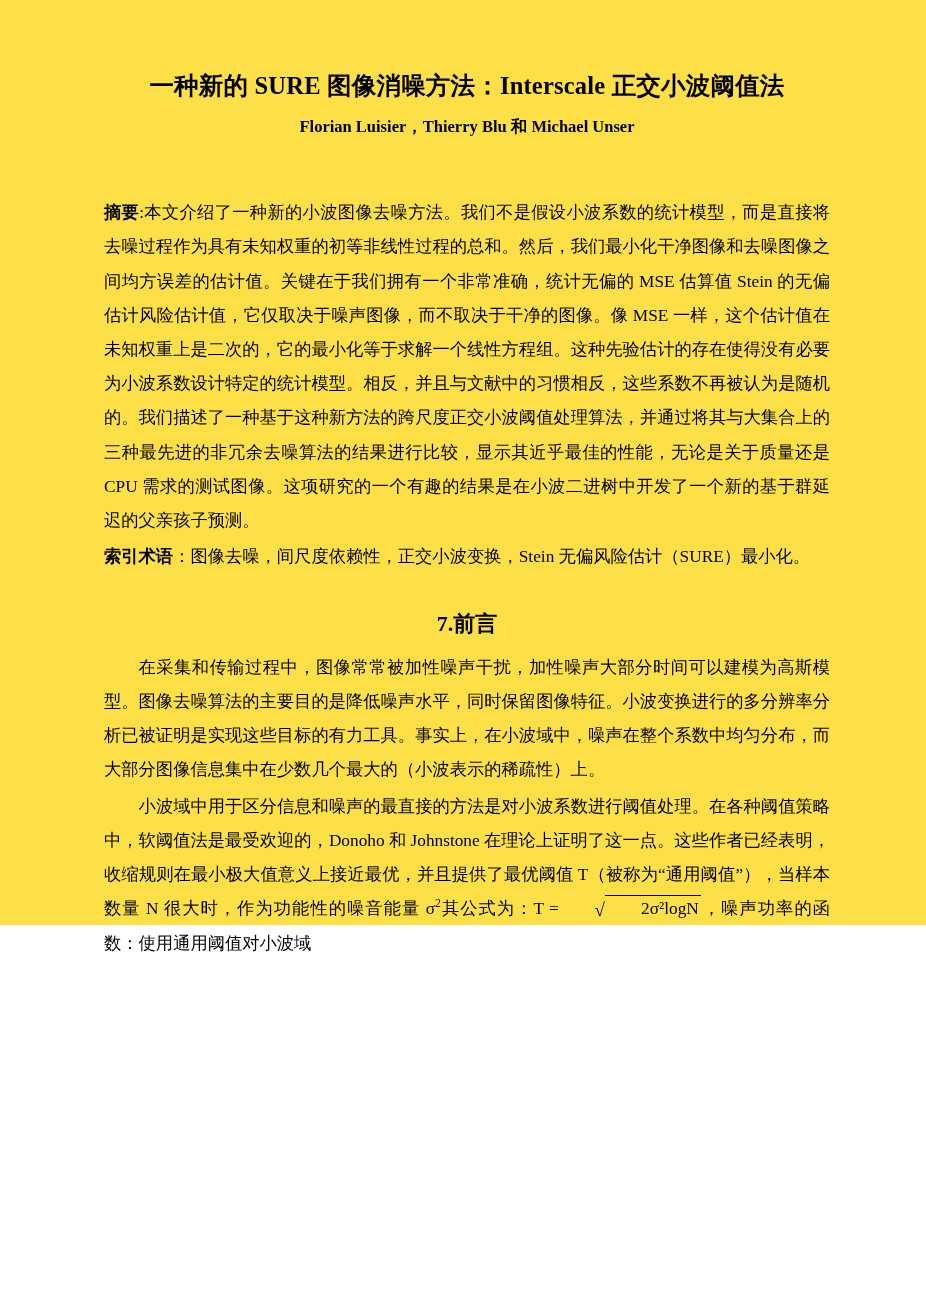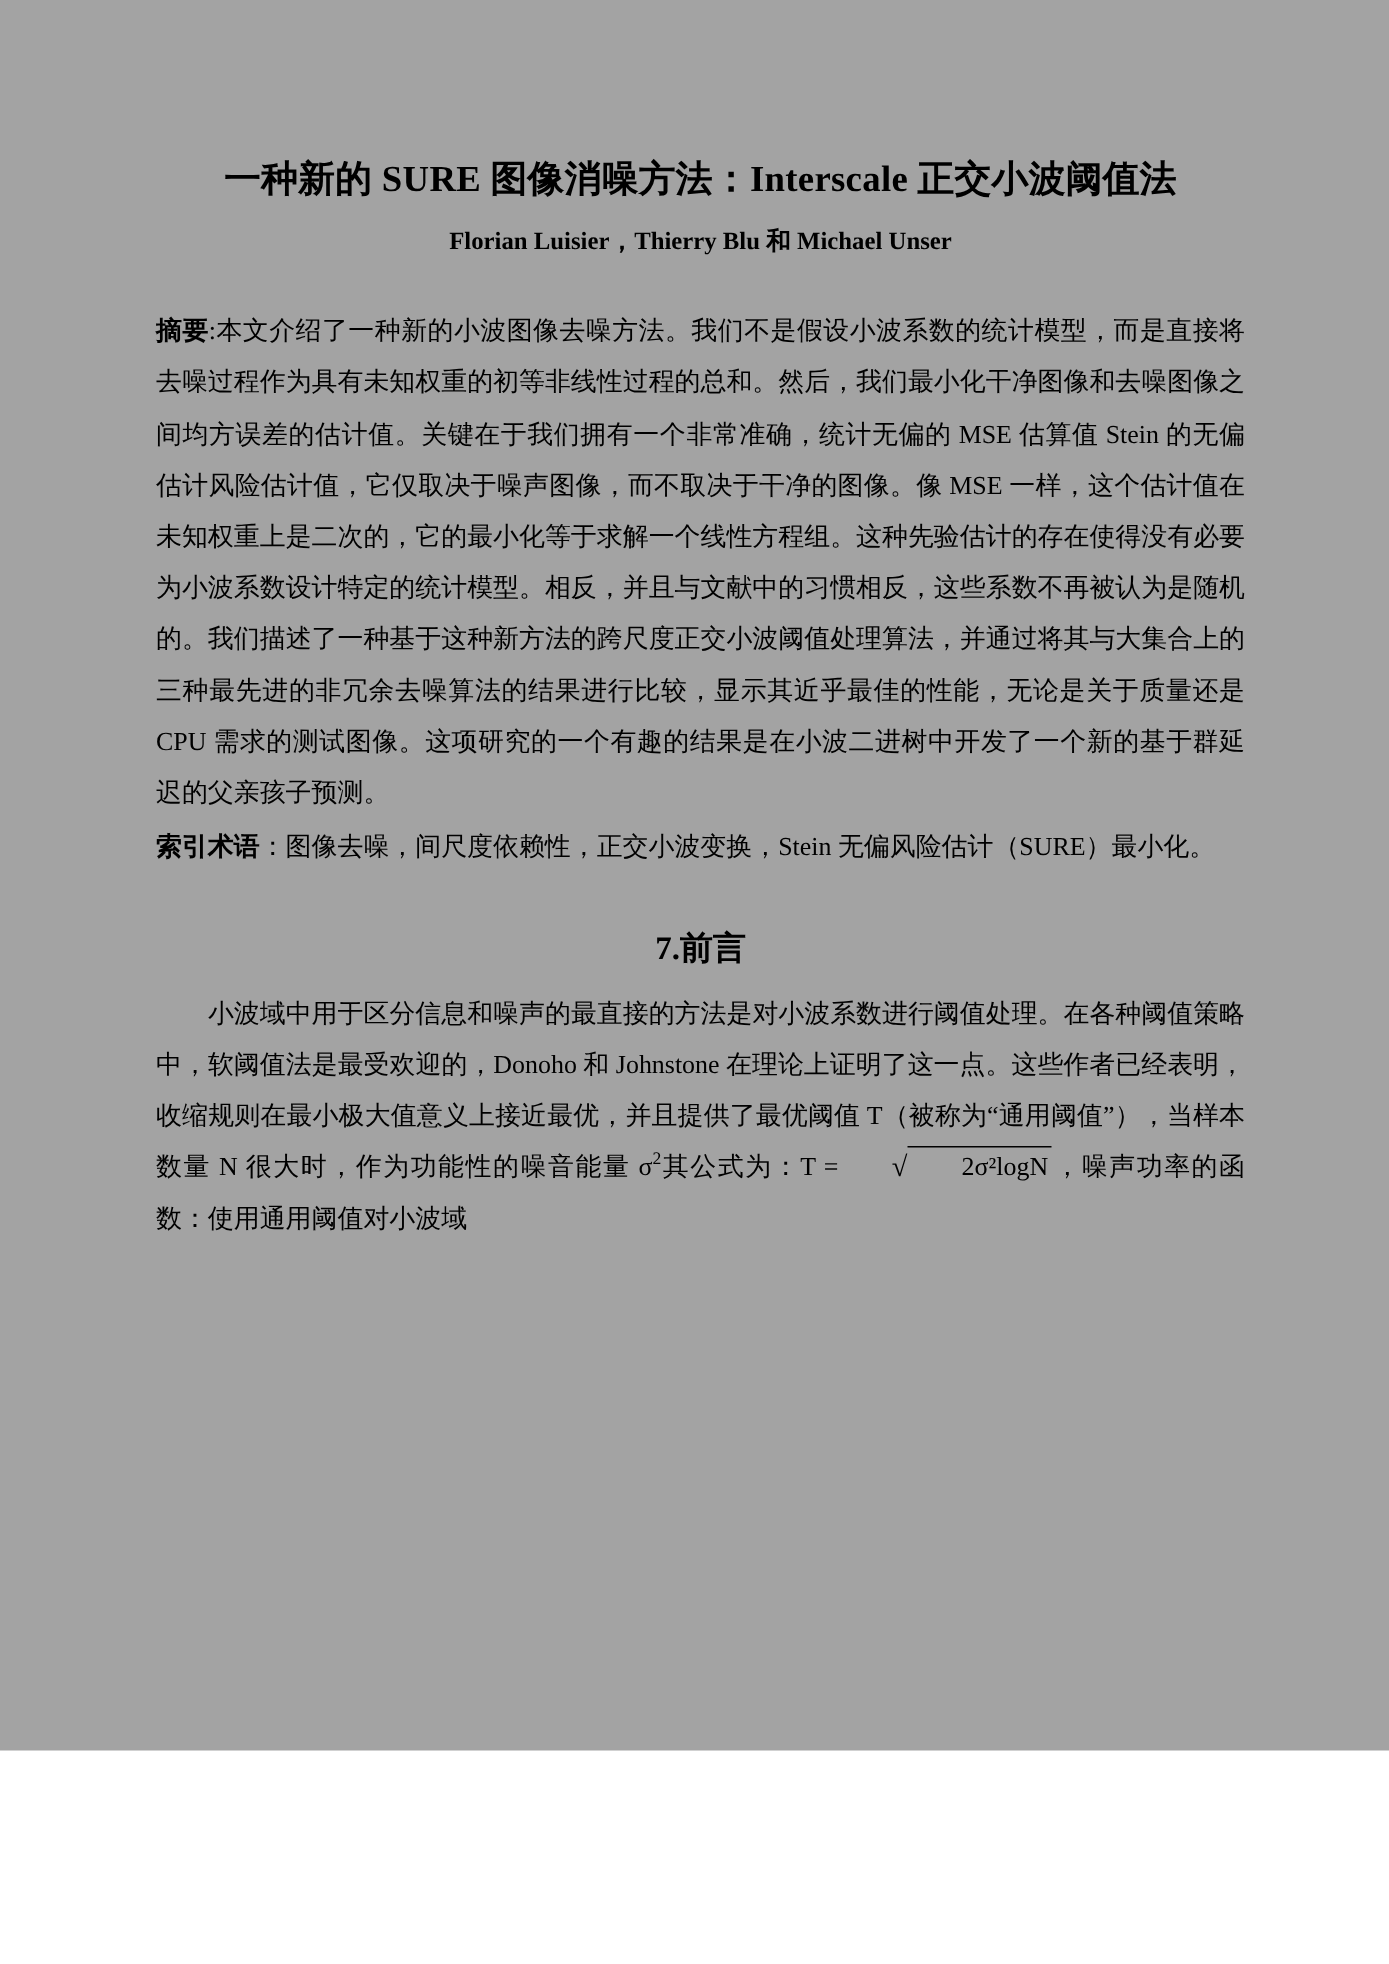--- a/index.html
+++ b/index.html
@@ -11,40 +11,40 @@
     width: 926px;
     height: 1309px;
     font-family: "Liberation Serif", "DejaVu Serif", serif;
     color: #000000;
     position: relative;
     overflow: hidden;
   }
   .page {
     box-sizing: border-box;
     width: 926px;
-    height: 1167px;
-    padding: 89px 96px 0 104px;
-    background: #a3a3a3;
+    height: 925px;
+    padding: 55px 96px 0 104px;
+    background: #fde047;
   }
   .doc-title {
     text-align: center;
     font-size: 24.5px;
     font-weight: bold;
     line-height: 1.35;
     margin: 14px 0 0 0;
     letter-spacing: 0.2px;
   }
   .authors {
     text-align: center;
     font-size: 16.5px;
     margin: 14px 0 0 0;
     font-weight: bold;
   }
   .abstract-block {
-    margin-top: 32px;
+    margin-top: 58px;
     font-size: 17.3px;
     line-height: 1.98;
     text-align: justify;
     text-justify: inter-ideograph;
   }
   .lead-label {
     font-weight: bold;
   }
   .section-heading {
     text-align: center;
@@ -110,16 +110,17 @@
   <div class="abstract-block">
     <span class="lead-label">摘要</span><span>:本文介绍了一种新的小波图像去噪方法。我们不是假设小波系数的统计模型，而是直接将去噪过程作为具有未知权重的初等非线性过程的总和。然后，我们最小化干净图像和去噪图像之间均方误差的估计值。关键在于我们拥有一个非常准确，统计无偏的 MSE 估算值 Stein 的无偏估计风险估计值，它仅取决于噪声图像，而不取决于干净的图像。像 MSE 一样，这个估计值在未知权重上是二次的，它的最小化等于求解一个线性方程组。这种先验估计的存在使得没有必要为小波系数设计特定的统计模型。相反，并且与文献中的习惯相反，这些系数不再被认为是随机的。我们描述了一种基于这种新方法的跨尺度正交小波阈值处理算法，并通过将其与大集合上的三种最先进的非冗余去噪算法的结果进行比较，显示其近乎最佳的性能，无论是关于质量还是 CPU 需求的测试图像。这项研究的一个有趣的结果是在小波二进树中开发了一个新的基于群延迟的父亲孩子预测。</span>
   </div>
 
   <div class="keywords-block">
     <span class="lead-label">索引术语</span><span>：图像去噪，间尺度依赖性，正交小波变换，Stein 无偏风险估计（SURE）最小化。</span>
   </div>
 
   <h2 class="section-heading">7.前言</h2>
 
+  <p class="body-par">在采集和传输过程中，图像常常被加性噪声干扰，加性噪声大部分时间可以建模为高斯模型。图像去噪算法的主要目的是降低噪声水平，同时保留图像特征。小波变换进行的多分辨率分析已被证明是实现这些目标的有力工具。事实上，在小波域中，噪声在整个系数中均匀分布，而大部分图像信息集中在少数几个最大的（小波表示的稀疏性）上。</p>
 
   <p class="body-par"><span>小波域中用于区分信息和噪声的最直接的方法是对小波系数进行阈值处理。在各种阈值策略中，软阈值法是最受欢迎的，Donoho 和 Johnstone 在理论上证明了这一点。这些作者已经表明，收缩规则在最小极大值意义上接近最优，并且提供了最优阈值 T（被称为“通用阈值”），当样本数量 N 很大时，作为功能性的噪音能量 σ</span><sup class="exp">2</sup><span>其公式为：T =</span><span class="frac-sqrt formula"><span class="radicand">2σ²logN</span></span><span>，噪声功率的函数：使用通用阈值对小波域</span></p>
 
 </div>
 
 </body></html>

